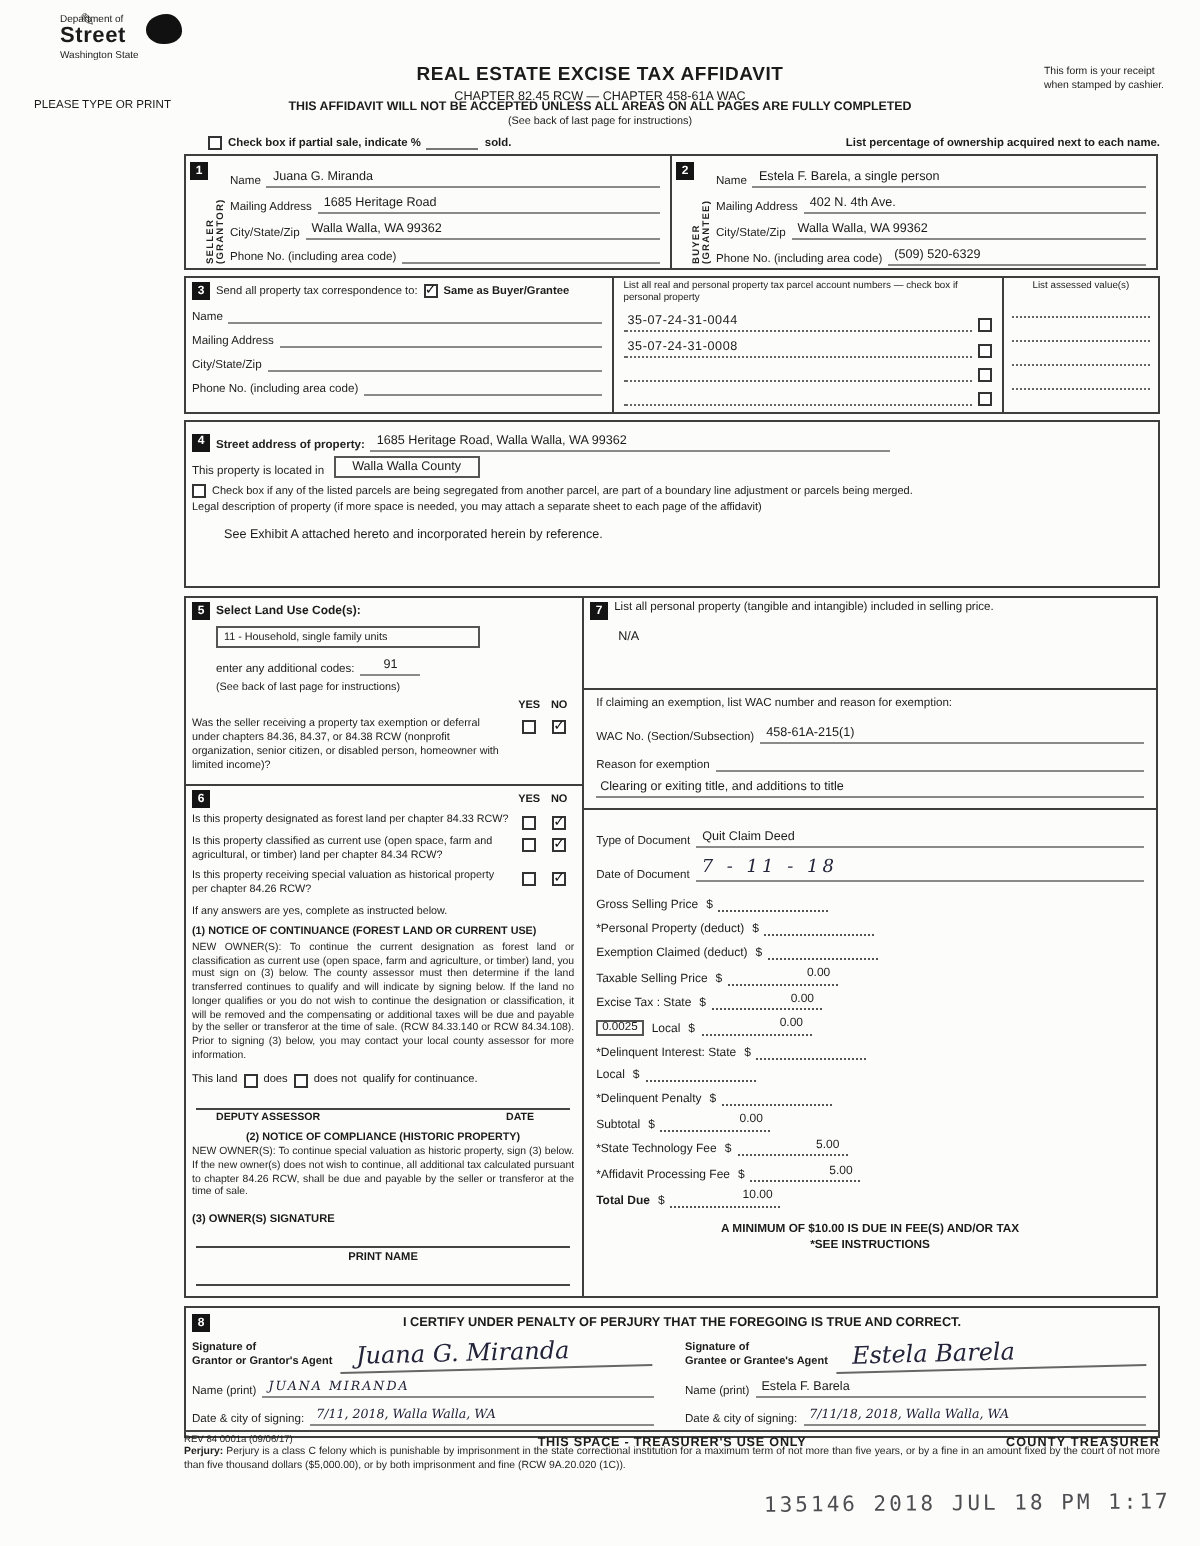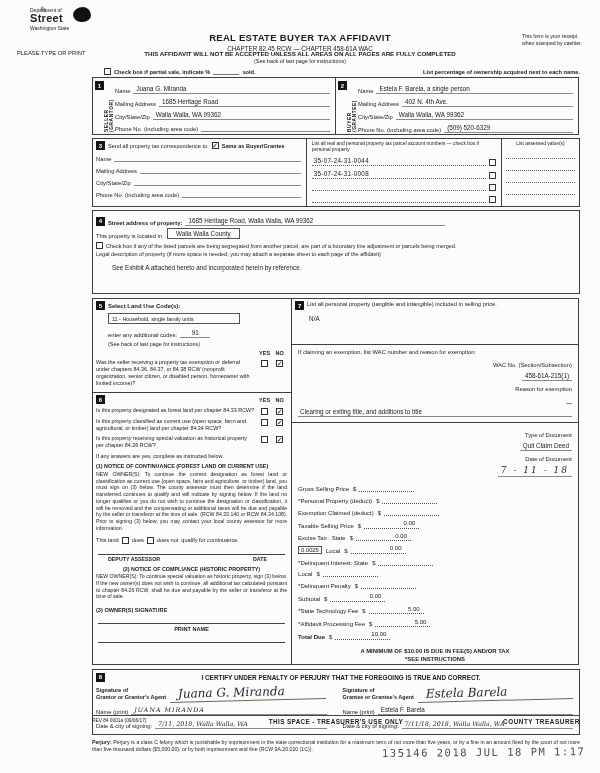--- a/index.html
+++ b/index.html
@@ -98,21 +98,21 @@
   .s6-dep{display:flex;justify-content:space-between;font-size:5.3px;font-weight:bold;padding:1px 20px 0 12px;}
   .s6-owner{font-size:5.6px;font-weight:bold;margin-top:7px;}
   .s6-print{font-size:5.6px;font-weight:bold;margin-top:2px;text-align:center;}
 
   .s7-a{padding:2px 4px 4px 3px;border-bottom:1px solid #3e3e3e;min-height:46px;}
   .s7-row1{display:flex;gap:3px;font-size:5.8px;}
   .s7-pp{flex:1;line-height:1.3;}
   .s7-na{font-size:6.3px;margin:5px 0 0 14px;}
   .s7-b{padding:4px 6px 5px 6px;border-bottom:1px solid #3e3e3e;}
   .s7-intro{font-size:5.8px;line-height:1.3;}
-  .s7-frow{display:flex;align-items:flex-end;gap:3px;margin-top:5px;flex-direction:column;}
+  .s7-frow{display:flex;align-items:flex-end;gap:3px;margin-top:5px;}
   .s7-reason-val{border-bottom:1px solid #888;font-size:6.3px;margin-top:4px;min-height:9px;padding-left:2px;}
   .s7-c{padding:4px 6px 2px 6px;}
   .date-hand{font-size:9px;line-height:11px;min-height:11px;letter-spacing:2px;}
   .s7-fees{padding:2px 6px 0 6px;}
   .fee-row{display:flex;align-items:flex-end;margin-top:3.2px;font-size:6px;padding-right:6px;}
   .fee-prefix{font-size:5.8px;border:1px solid #555;padding:0 2px;margin-right:4px;}
   .fee-prefix:empty{display:none;}
   .fee-label{white-space:nowrap;}
   .fee-dollar{margin:0 3px 0 4px;}
   .fee-value{width:55px;border-bottom:1px dotted #555;text-align:right;min-height:8.5px;line-height:8.5px;padding-right:4px;}
@@ -152,21 +152,21 @@
   <div class="hdr">
     <div class="logo">
       <div>
         <div class="logo-l1">Department of</div>
         <div class="logo-l2">Street</div>
         <div class="logo-l3">Washington State</div>
       </div>
       <div class="logo-mark"></div>
     </div>
     <div class="title-wrap">
-      <div class="form-title">REAL ESTATE BUYER TAX AFFIDAVIT</div>
+      <div class="form-title">REAL ESTATE EXCISE TAX AFFIDAVIT</div>
       <div class="form-chapter">CHAPTER 82.45 RCW — CHAPTER 458-61A WAC</div>
     </div>
     <div class="receipt">
       <div>This form is your receipt</div>
       <div>when stamped by cashier.</div>
     </div>
     <div class="type-print">PLEASE TYPE OR PRINT</div>
     <div class="warning">THIS AFFIDAVIT WILL NOT BE ACCEPTED UNLESS ALL AREAS ON ALL PAGES ARE FULLY COMPLETED</div>
     <div class="see-back-top">(See back of last page for instructions)</div>
   </div>

